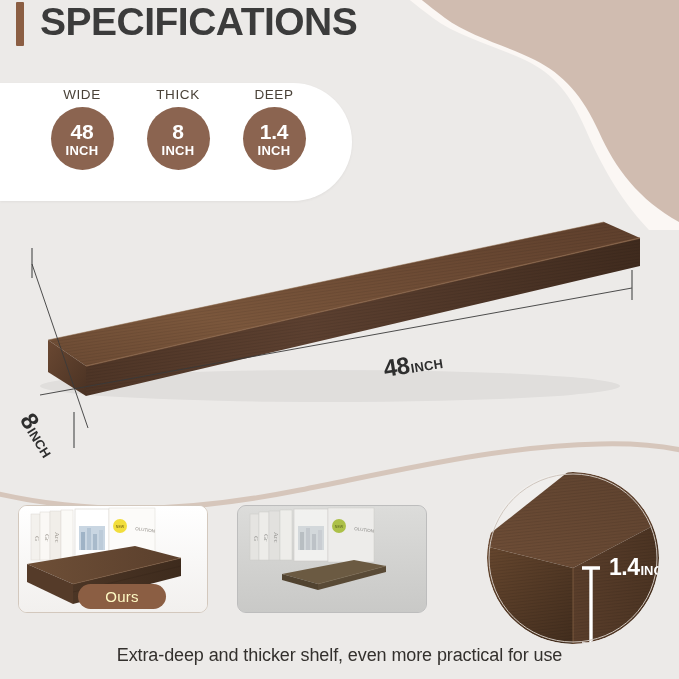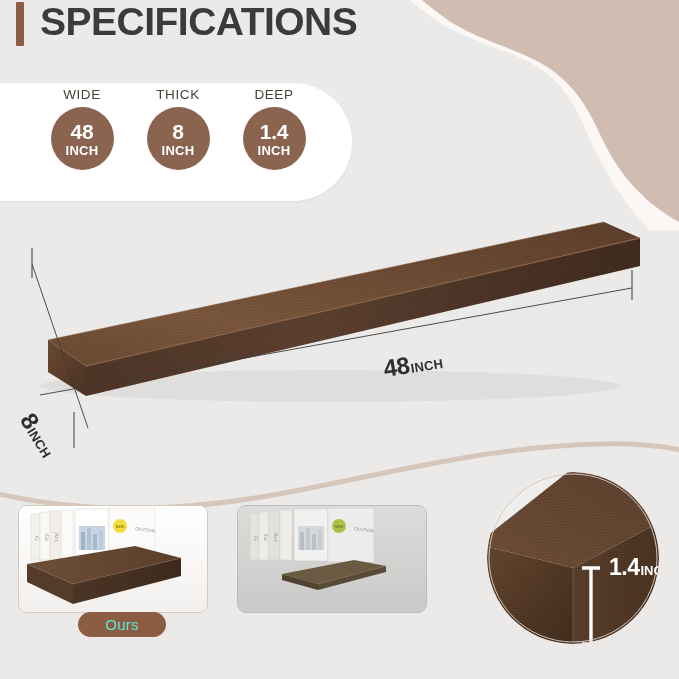--- a/index.html
+++ b/index.html
@@ -64,23 +64,23 @@
   .compare-row{position:absolute;left:0;top:505px;width:679px;height:130px;}
 
   .panel{
     position:absolute;top:0;width:188px;height:106px;border-radius:9px;
     border:1px solid #CFC6BD;overflow:hidden;
   }
   .panel.ours{left:18px;background:#FBFAF9;border-color:#D3C8BD;}
   .panel.others{left:237px;background:#CFCFCF;border-color:#BDBDBD;}
 
   .pill{
-    position:absolute;top:612px;height:25px;border-radius:13px;
+    position:absolute;top:584px;height:25px;border-radius:13px;
     display:flex;align-items:center;justify-content:center;
-    color:#5eead4;font-size:15px;font-weight:500;letter-spacing:0.2px;
+    color:#fef9c3;font-size:15px;font-weight:500;letter-spacing:0.2px;
   }
   .pill.ours{left:78px;width:88px;background:#8B5E43;}
   .pill.others{left:278px;width:100px;background:#464646;}
 
   
   .thick-circle{
     position:absolute;left:487px;top:472px;width:172px;height:172px;border-radius:50%;
     overflow:hidden;
   }
 
@@ -336,14 +336,15 @@
 
         <circle cx="86" cy="86" r="84" fill="none" stroke="#CFC6BE" stroke-width="1"></circle>
       </g>
     </svg>
     <div style="position:absolute;left:122px;top:82px;display:flex;align-items:baseline;color:#FFFFFF;font-weight:bold;white-space:nowrap;">
       <span style="font-size:23px;letter-spacing:-0.5px;">1.4</span>
       <span style="font-size:13px;margin-left:1px;">INCH</span>
     </div>
   </div>
 
+  <div class="caption">Extra-deep and thicker shelf, even more practical for use</div>
 
 </div>
 
 </body></html>

